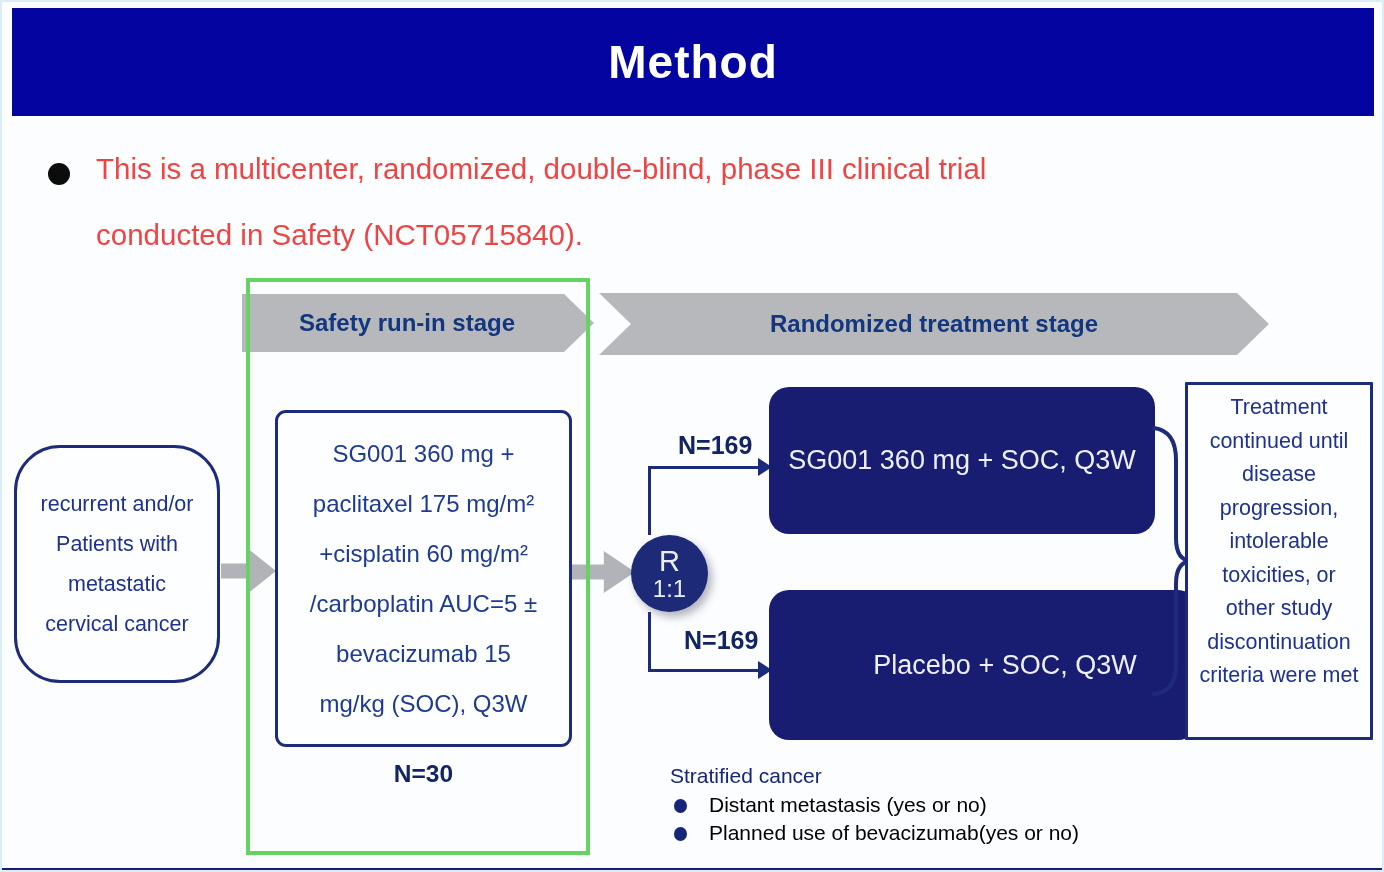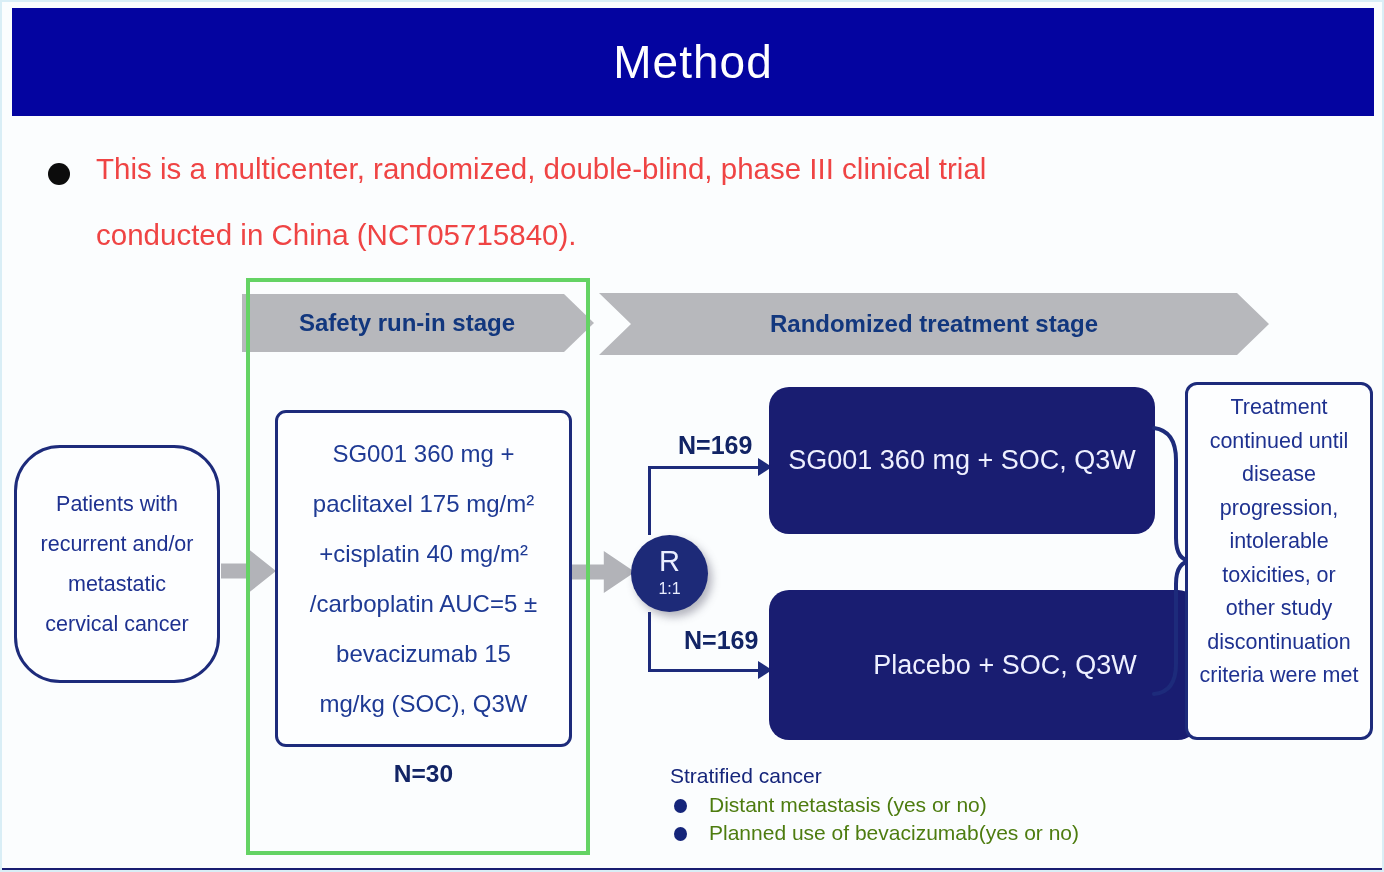--- a/index.html
+++ b/index.html
@@ -5,21 +5,21 @@
   html,body{margin:0;padding:0;background:#e9eef2;}
   #slide{
     position:relative;width:1384px;height:872px;margin:0 auto;
     background:#fbfdfe;overflow:hidden;
     font-family:"Liberation Sans","DejaVu Sans",sans-serif;
     border:2px solid #d9eef6;box-sizing:border-box;
   }
   
   .header-bar{position:absolute;left:10px;top:6px;width:1362px;height:108px;background:#0404a0;
     display:flex;align-items:center;justify-content:center;}
-  .header-title{color:#ffffff;font-size:46px;font-weight:normal;letter-spacing:1px;}
+  .header-title{color:#ffffff;font-size:46px;font-weight:bold;letter-spacing:1px;}
   
   .intro-dot{position:absolute;left:46px;top:161px;width:22px;height:22px;border-radius:50%;background:#0c0c0c;}
   .intro-line{position:absolute;left:94px;font-size:29.5px;color:#ef4444;white-space:nowrap;}
   #intro1{top:150px;} #intro2{top:216px;}
   
   .green-rect{position:absolute;left:244px;top:276px;width:344px;height:577px;
     border:4px solid #64d364;z-index:6;pointer-events:none;box-sizing:border-box;}
   
   .stage-arrow{position:absolute;background:#b7b8bc;display:flex;align-items:center;justify-content:center;
     color:#12377e;font-weight:bold;font-size:24px;z-index:1;}
@@ -27,99 +27,99 @@
     clip-path:polygon(0 0,calc(100% - 30px) 0,100% 50%,calc(100% - 30px) 100%,0 100%);padding-right:22px;box-sizing:border-box;}
   #randomized-arrow{left:597px;top:291px;width:670px;height:62px;
     clip-path:polygon(0 0,calc(100% - 32px) 0,100% 50%,calc(100% - 32px) 100%,0 100%,32px 50%);}
   
   .outline-box{position:absolute;background:#fdfeff;border:3px solid #1d2b7b;box-sizing:border-box;
     display:flex;flex-direction:column;align-items:center;justify-content:center;text-align:center;z-index:3;}
   #patients-box{left:12px;top:443px;width:206px;height:238px;border-radius:46px;
     font-size:21.5px;line-height:40px;color:#1e3190;}
   #regimen-box{left:273px;top:408px;width:297px;height:337px;border-radius:11px;
     font-size:24px;line-height:50px;color:#1e3a94;z-index:3;}
-  #outcome-box{left:1183px;top:380px;width:188px;height:358px;border-radius:12px;
+  #outcome-box{left:1183px;top:380px;width:188px;height:358px;border-radius:1px;
     font-size:21.5px;line-height:33.5px;color:#1e3190;padding:6px 7px;justify-content:flex-start;}
   
   .block-arrow{position:absolute;background:#b2b3b8;z-index:2;
     clip-path:polygon(0 32%,52% 32%,52% 0,100% 50%,52% 100%,52% 68%,0 68%);}
   #flow-arrow-1{left:219px;top:548px;width:55px;height:42px;}
   #flow-arrow-2{left:568px;top:549px;width:65px;height:42px;}
   
   .n30-label{position:absolute;left:273px;top:758px;width:297px;text-align:center;
     font-size:24.5px;font-weight:bold;color:#122465;z-index:3;}
   
   .r-circle{position:absolute;left:629px;top:533px;width:77px;height:77px;border-radius:50%;
     background:#1d2a78;color:#eaeeff;display:flex;flex-direction:column;align-items:center;justify-content:center;
     box-shadow:4px 5px 8px rgba(90,90,110,0.45);z-index:4;}
   .r-circle .r-top{font-size:29px;line-height:30px;}
-  .r-circle .r-ratio{font-size:16px;line-height:26px;}
+  .r-circle .r-ratio{font-size:24px;line-height:26px;}
   
   .conn{position:absolute;background:#1d2b7b;z-index:2;}
   #conn-top-v{left:646px;top:466px;width:3px;height:67px;}
   #conn-top-h{left:646px;top:464px;width:112px;height:3px;}
   #conn-bot-v{left:646px;top:610px;width:3px;height:60px;}
   #conn-bot-h{left:646px;top:667px;width:112px;height:3px;}
   .arrowhead{position:absolute;width:0;height:0;border-top:9px solid transparent;border-bottom:9px solid transparent;
     border-left:14px solid #1d2b7b;z-index:2;}
   #ah-top{left:756px;top:456px;} #ah-bot{left:756px;top:659px;}
   .n169{position:absolute;font-size:25px;font-weight:bold;color:#122465;z-index:3;}
   #n169-top{left:676px;top:429px;} #n169-bot{left:682px;top:624px;}
   
   .arm-box{position:absolute;left:767px;width:386px;background:#191d71;border-radius:20px;
     display:flex;align-items:center;justify-content:center;color:#eef0ff;font-size:27px;z-index:3;}
   #arm-box-1{top:385px;height:147px;}
   #arm-box-2{top:588px;height:150px;padding-left:43px;}
   
   .brace{position:absolute;left:1148px;top:422px;z-index:3;}
   
   .strat-title{position:absolute;left:668px;top:762px;font-size:21px;color:#15257a;}
-  .strat-item{position:absolute;font-size:21px;color:#4d7c0f;white-space:nowrap;}
+  .strat-item{position:absolute;font-size:21px;color:#000000;white-space:nowrap;}
   .strat-dot{position:absolute;width:13px;height:14px;border-radius:50%;background:#15257a;}
   #sdot1{left:672px;top:797px;} #sdot2{left:672px;top:825px;}
   #sitem1{left:707px;top:791px;} #sitem2{left:707px;top:819px;}
   
   .footer-bar{position:absolute;left:0;top:866px;width:1384px;height:6px;background:#191d71;}
 </style>
 </head>
 <body>
 
 <div id="slide">
 
   <div class="header-bar">
     <div class="header-title">Method</div>
   </div>
 
   <div class="intro-dot"></div>
   <div class="intro-line" id="intro1">This is a multicenter, randomized, double-blind, phase III clinical trial</div>
-  <div class="intro-line" id="intro2">conducted in China (NCT05715840).</div>
+  <div class="intro-line" id="intro2">conducted in Safety (NCT05715840).</div>
 
   <div class="stage-arrow" id="safety-arrow">
     <span>Safety run-in stage</span>
   </div>
   <div class="stage-arrow" id="randomized-arrow">
     <span>Randomized treatment stage</span>
   </div>
 
   <div class="green-rect"></div>
 
   <div class="outline-box" id="patients-box">
+    <div>recurrent and/or</div>
     <div>Patients with</div>
-    <div>recurrent and/or</div>
     <div>metastatic</div>
     <div>cervical cancer</div>
   </div>
 
   <div class="block-arrow" id="flow-arrow-1"></div>
   <div class="block-arrow" id="flow-arrow-2"></div>
 
   <div class="outline-box" id="regimen-box">
     <div>SG001 360 mg +</div>
     <div>paclitaxel 175 mg/m²</div>
-    <div>+cisplatin 40 mg/m²</div>
+    <div>+cisplatin 60 mg/m²</div>
     <div>/carboplatin AUC=5 ±</div>
     <div>bevacizumab 15</div>
     <div>mg/kg (SOC), Q3W</div>
   </div>
   <div class="n30-label">N=30</div>
 
   <div class="r-circle">
     <div class="r-top">R</div>
     <div class="r-ratio">1:1</div>
   </div>

